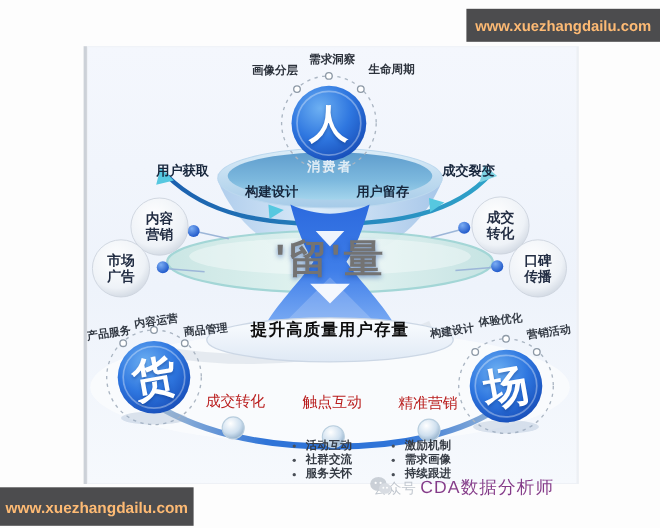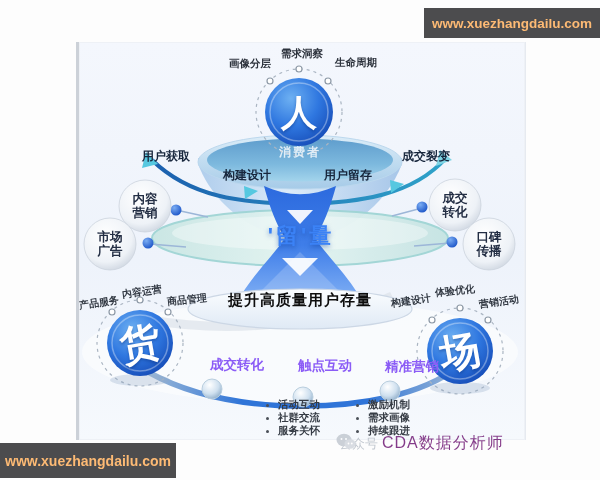--- a/index.html
+++ b/index.html
@@ -10,26 +10,26 @@
         background:linear-gradient(180deg,#f4f7fd 0%,#eef3fb 55%,#f6f9fd 100%);
         border-left:3px solid #ccd1d8;border-right:1px solid #e6eaf0;
         box-shadow:inset 0 0 0 1px #eef1f6;}
   svg{position:absolute;left:0;top:0;z-index:1;}
   .lbl{position:absolute;transform:translate(-50%,-50%);white-space:nowrap;z-index:3;
        color:#2a2f38;}
   .sat{font-size:10.5px;font-weight:700;color:#2c323c;}
   .rim{font-size:12px;font-weight:800;color:#17263c;}
   .consumer{font-size:12px;font-weight:700;color:rgba(255,255,255,.78);letter-spacing:2px;}
   .bubble-txt{font-size:12.5px;font-weight:800;color:#232e44;line-height:1.12;text-align:center;}
-  .core{font-size:22px;font-weight:900;color:#3b82f6;letter-spacing:3px;
+  .core{font-size:36px;font-weight:900;color:#737373;letter-spacing:3px;
         text-shadow:0 2px 5px rgba(20,70,160,.55);}
   .headline{font-size:15px;font-weight:900;color:#0d0d0d;letter-spacing:1px;}
   .mini{font-size:10px;font-weight:700;color:#333a44;}
   .node-char{font-weight:900;color:#fff;z-index:4;text-shadow:0 2px 3px rgba(10,50,130,.45);}
-  .arc-lbl{font-size:13.5px;font-weight:700;color:#8b5cf6;margin-left:23px;}
+  .arc-lbl{font-size:13.5px;font-weight:400;color:#b91c1c;}
   .list-col{position:absolute;z-index:3;}
   .list-row{display:flex;align-items:center;height:12px;margin-bottom:1px;}
   .dot-b{width:3px;height:3px;border-radius:50%;background:#4a4f57;margin-right:9px;flex:0 0 auto;}
   .list-row span{font-size:10.5px;font-weight:600;color:#363c45;white-space:nowrap;}
   #watermark{position:absolute;left:336px;top:409px;z-index:5;display:flex;align-items:center;
              opacity:.85;margin-top:24px;}
   #watermark .wp{font-size:13px;color:#b7bec7;margin:0 4px 0 3px;}
   #watermark .wn{font-size:16px;color:#701a75;letter-spacing:1px;}
   .banner{position:absolute;background:#4c4c4e;color:#fdba74;font-weight:700;z-index:6;
           display:flex;align-items:center;justify-content:center;}

